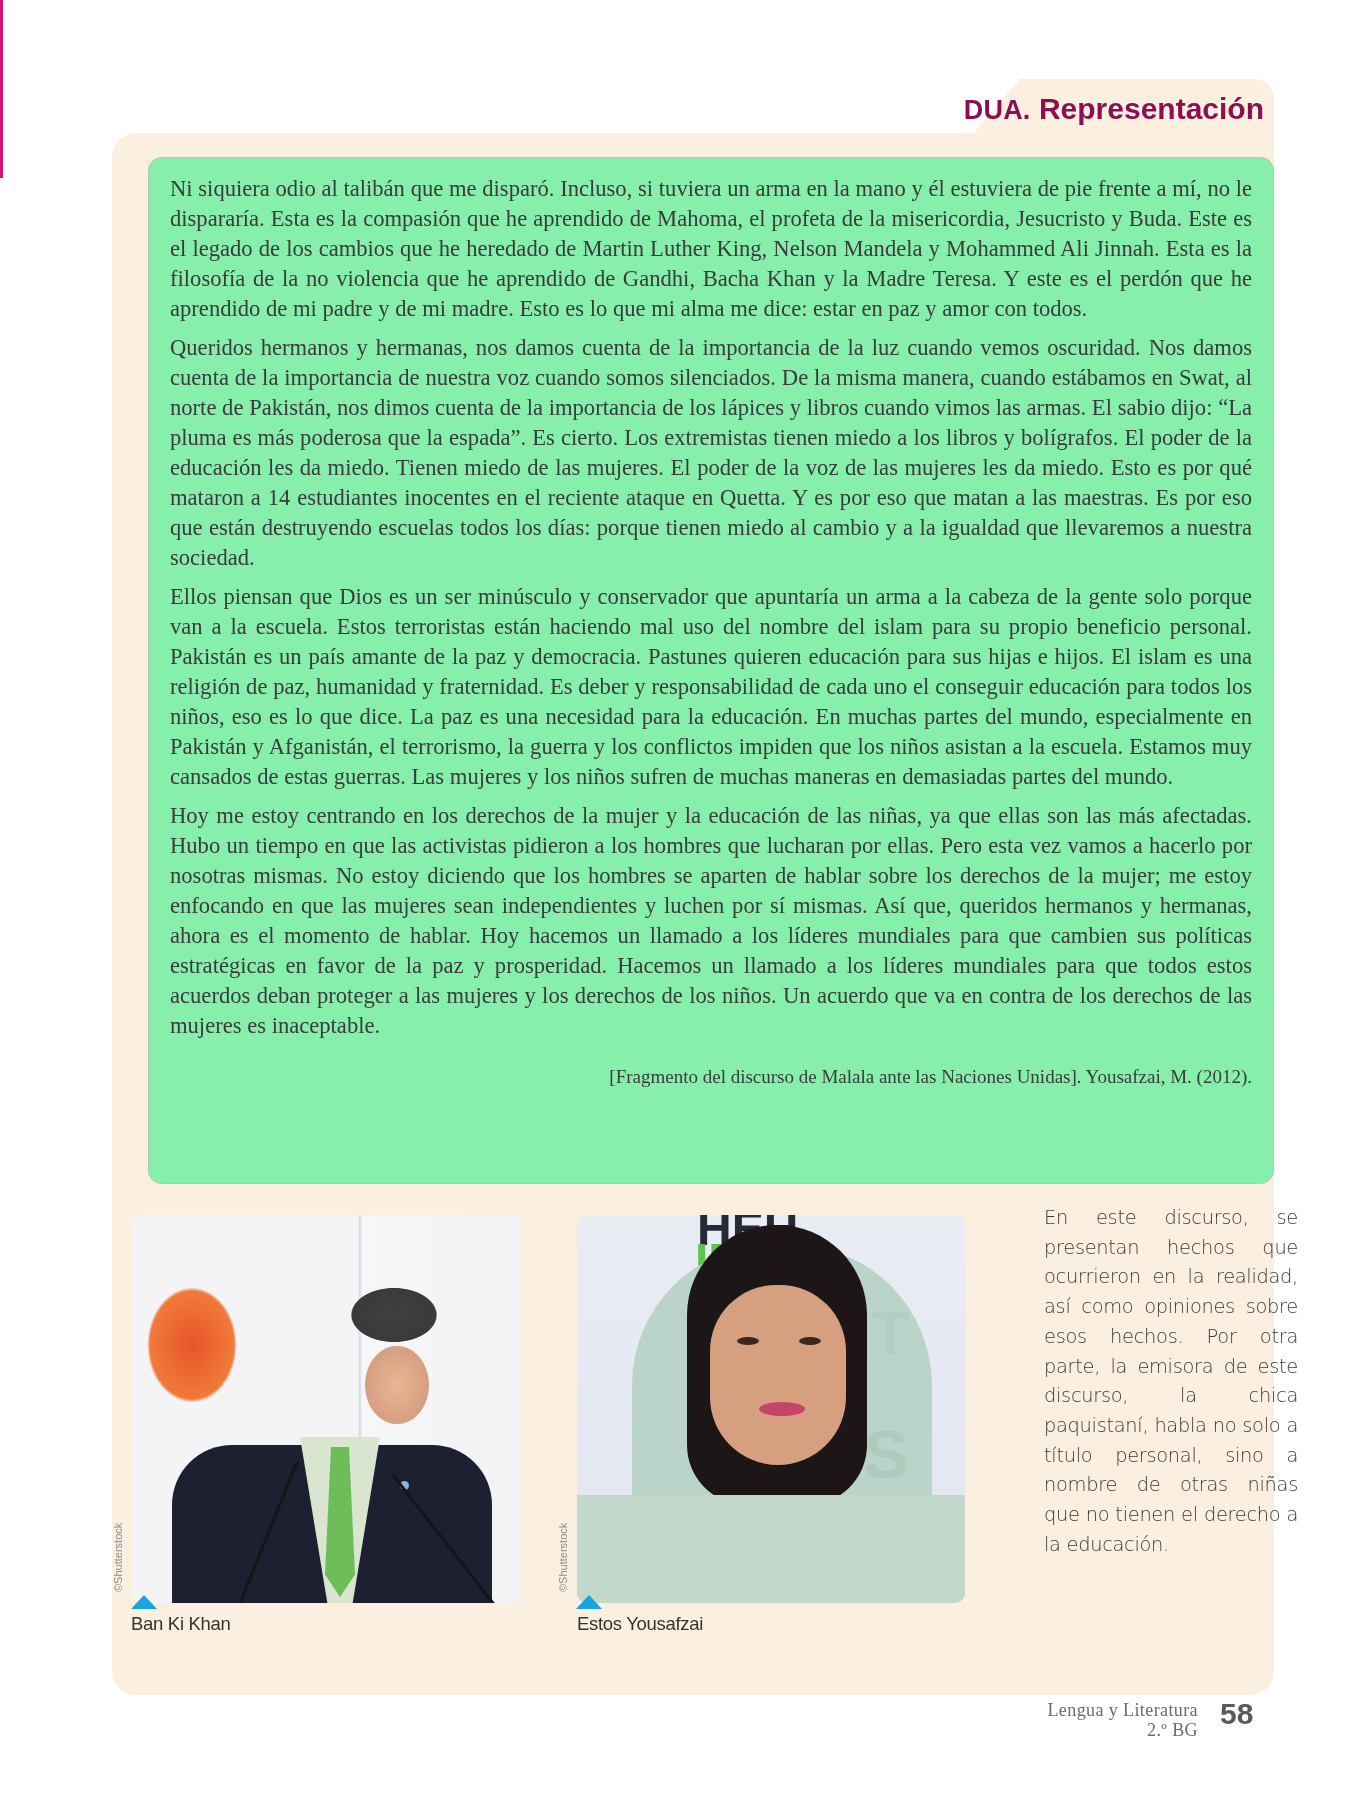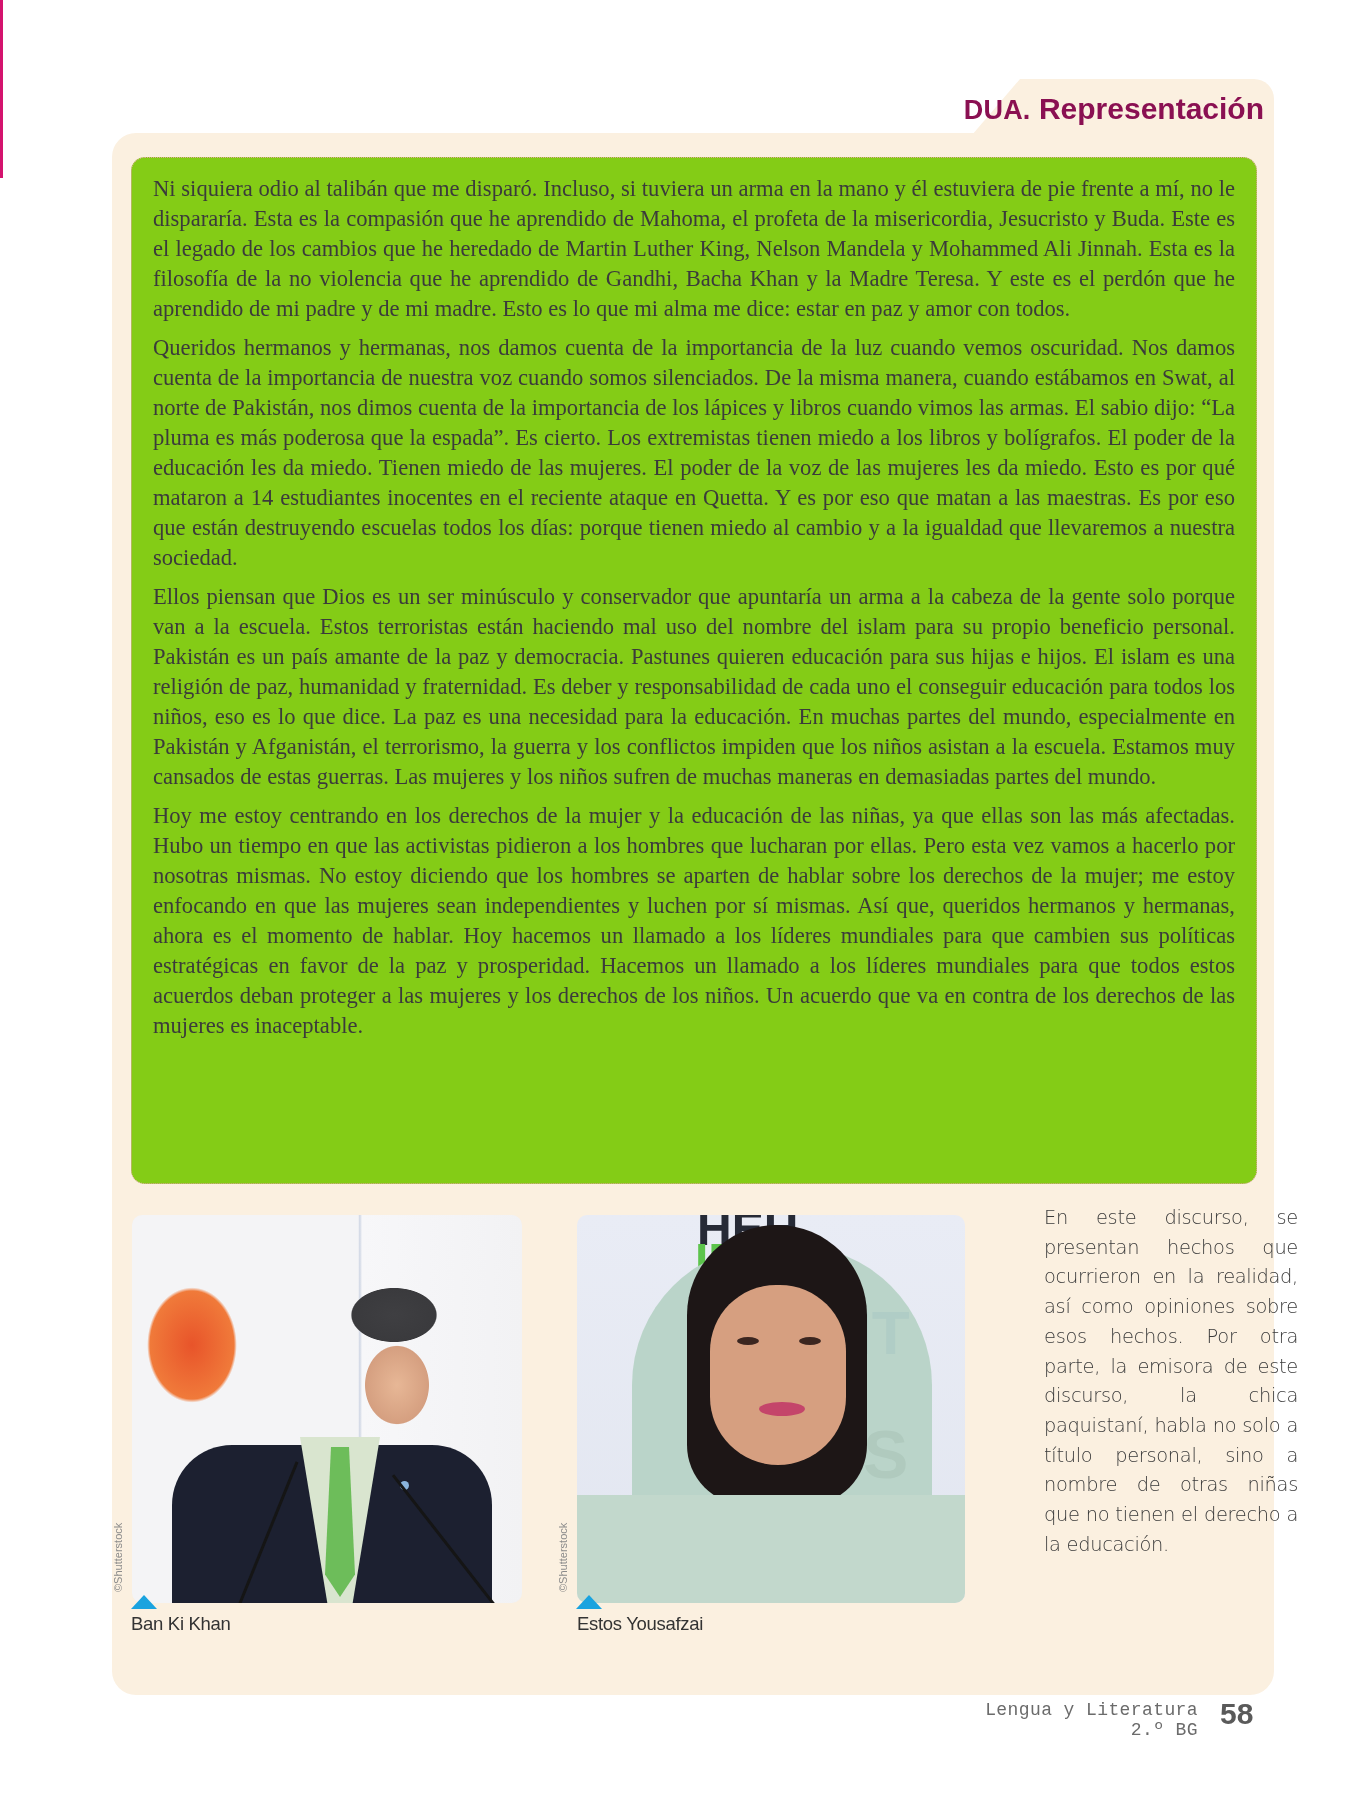--- a/index.html
+++ b/index.html
@@ -20,22 +20,22 @@
     }
     .tab-title {
       position: absolute; right: 86px; top: 92px; font-family: "Liberation Sans", sans-serif;
       color: #8a1052; white-space: nowrap;
     }
     .tab-title .strong { font-weight: bold; font-size: 27px; letter-spacing: 0.2px; margin-left: 36px; }
     .tab-title .rest { font-weight: bold; font-size: 30px; }
 
     
     .quote-card {
-      position: absolute; left: 131px; top: 157px; width: 1126px; height: 1027px;
-      background: #84cc16; border: 1px dotted #e0a6a0; border-radius: 14px;
+      position: absolute; left: 148px; top: 157px; width: 1126px; height: 1027px;
+      background: #86efac; border: 1px dotted #e0a6a0; border-radius: 14px;
       padding: 16px 21px 0 21px;
     }
     .quote-card p {
       font-size: 22.6px; line-height: 30px; text-align: justify; color: #3b3b3b;
       margin-bottom: 9px; hyphens: none;
     }
     .quote-card p.source {
       text-align: right; font-size: 19px; margin-top: 21px; color: #3b3b3b;
     }
 
@@ -120,21 +120,21 @@
 
     .side-note {
       position: absolute; left: 1003px; top: 1203px; width: 254px;
       font-family: "DejaVu Sans", sans-serif; font-size: 19.4px; line-height: 29.7px;
       color: #3a3a3a; text-align: justify; font-weight: 300; letter-spacing: -0.3px; margin-left: 41px;
     }
 
     
     .footer-subject {
       position: absolute; right: 152px; top: 1700px; text-align: right;
-      font-family: Liberation Mono, monospace; font-size: 18px; line-height: 20px; color: #6b6b6b;
+      font-family: Liberation Serif, serif; font-size: 18px; line-height: 20px; color: #6b6b6b;
       letter-spacing: 0.4px;
     }
     .page-number {
       position: absolute; left: 1220px; top: 1697px; font-family: "Liberation Sans", sans-serif;
       font-weight: bold; font-size: 30px; color: #5a5a5a;
     }
   </style>
 </head>
 <body>
 
@@ -144,20 +144,21 @@
 <div class="panel"></div>
 <div class="tab-title">
   <span class="strong">DUA.</span><span class="rest"> Representación</span>
 </div>
 
 <div class="quote-card">
   <p>Ni siquiera odio al talibán que me disparó. Incluso, si tuviera un arma en la mano y él estuviera de pie frente a mí, no le dispararía. Esta es la compasión que he aprendido de Mahoma, el profeta de la misericordia, Jesucristo y Buda. Este es el legado de los cambios que he heredado de Martin Luther King, Nelson Mandela y Mohammed Ali Jinnah. Esta es la filosofía de la no violencia que he aprendido de Gandhi, Bacha Khan y la Madre Teresa. Y este es el perdón que he aprendido de mi padre y de mi madre. Esto es lo que mi alma me dice: estar en paz y amor con todos.</p>
   <p>Queridos hermanos y hermanas, nos damos cuenta de la importancia de la luz cuando vemos oscuridad. Nos damos cuenta de la importancia de nuestra voz cuando somos silenciados. De la misma manera, cuando estábamos en Swat, al norte de Pakistán, nos dimos cuenta de la importancia de los lápices y libros cuando vimos las armas. El sabio dijo: “La pluma es más poderosa que la espada”. Es cierto. Los extremistas tienen miedo a los libros y bolígrafos. El poder de la educación les da miedo. Tienen miedo de las mujeres. El poder de la voz de las mujeres les da miedo. Esto es por qué mataron a 14 estudiantes inocentes en el reciente ataque en Quetta. Y es por eso que matan a las maestras. Es por eso que están destruyendo escuelas todos los días: porque tienen miedo al cambio y a la igualdad que llevaremos a nuestra sociedad.</p>
   <p>Ellos piensan que Dios es un ser minúsculo y conservador que apuntaría un arma a la cabeza de la gente solo porque van a la escuela. Estos terroristas están haciendo mal uso del nombre del islam para su propio beneficio personal. Pakistán es un país amante de la paz y democracia. Pastunes quieren educación para sus hijas e hijos. El islam es una religión de paz, humanidad y fraternidad. Es deber y responsabilidad de cada uno el conseguir educación para todos los niños, eso es lo que dice. La paz es una necesidad para la educación. En muchas partes del mundo, especialmente en Pakistán y Afganistán, el terrorismo, la guerra y los conflictos impiden que los niños asistan a la escuela. Estamos muy cansados de estas guerras. Las mujeres y los niños sufren de muchas maneras en demasiadas partes del mundo.</p>
   <p>Hoy me estoy centrando en los derechos de la mujer y la educación de las niñas, ya que ellas son las más afectadas. Hubo un tiempo en que las activistas pidieron a los hombres que lucharan por ellas. Pero esta vez vamos a hacerlo por nosotras mismas. No estoy diciendo que los hombres se aparten de hablar sobre los derechos de la mujer; me estoy enfocando en que las mujeres sean independientes y luchen por sí mismas. Así que, queridos hermanos y hermanas, ahora es el momento de hablar. Hoy hacemos un llamado a los líderes mundiales para que cambien sus políticas estratégicas en favor de la paz y prosperidad. Hacemos un llamado a los líderes mundiales para que todos estos acuerdos deban proteger a las mujeres y los derechos de los niños. Un acuerdo que va en contra de los derechos de las mujeres es inaceptable.</p>
+  <p class="source">[Fragmento del discurso de Malala ante las Naciones Unidas]. Yousafzai, M. (2012).</p>
 </div>
 
 <div class="photo photo-bankimoon">
   <div class="suit"></div>
   <div class="shirt"></div>
   <div class="tie"></div>
   <div class="pin"></div>
   <div class="mic m1"></div>
   <div class="mic m2"></div>
 </div>

